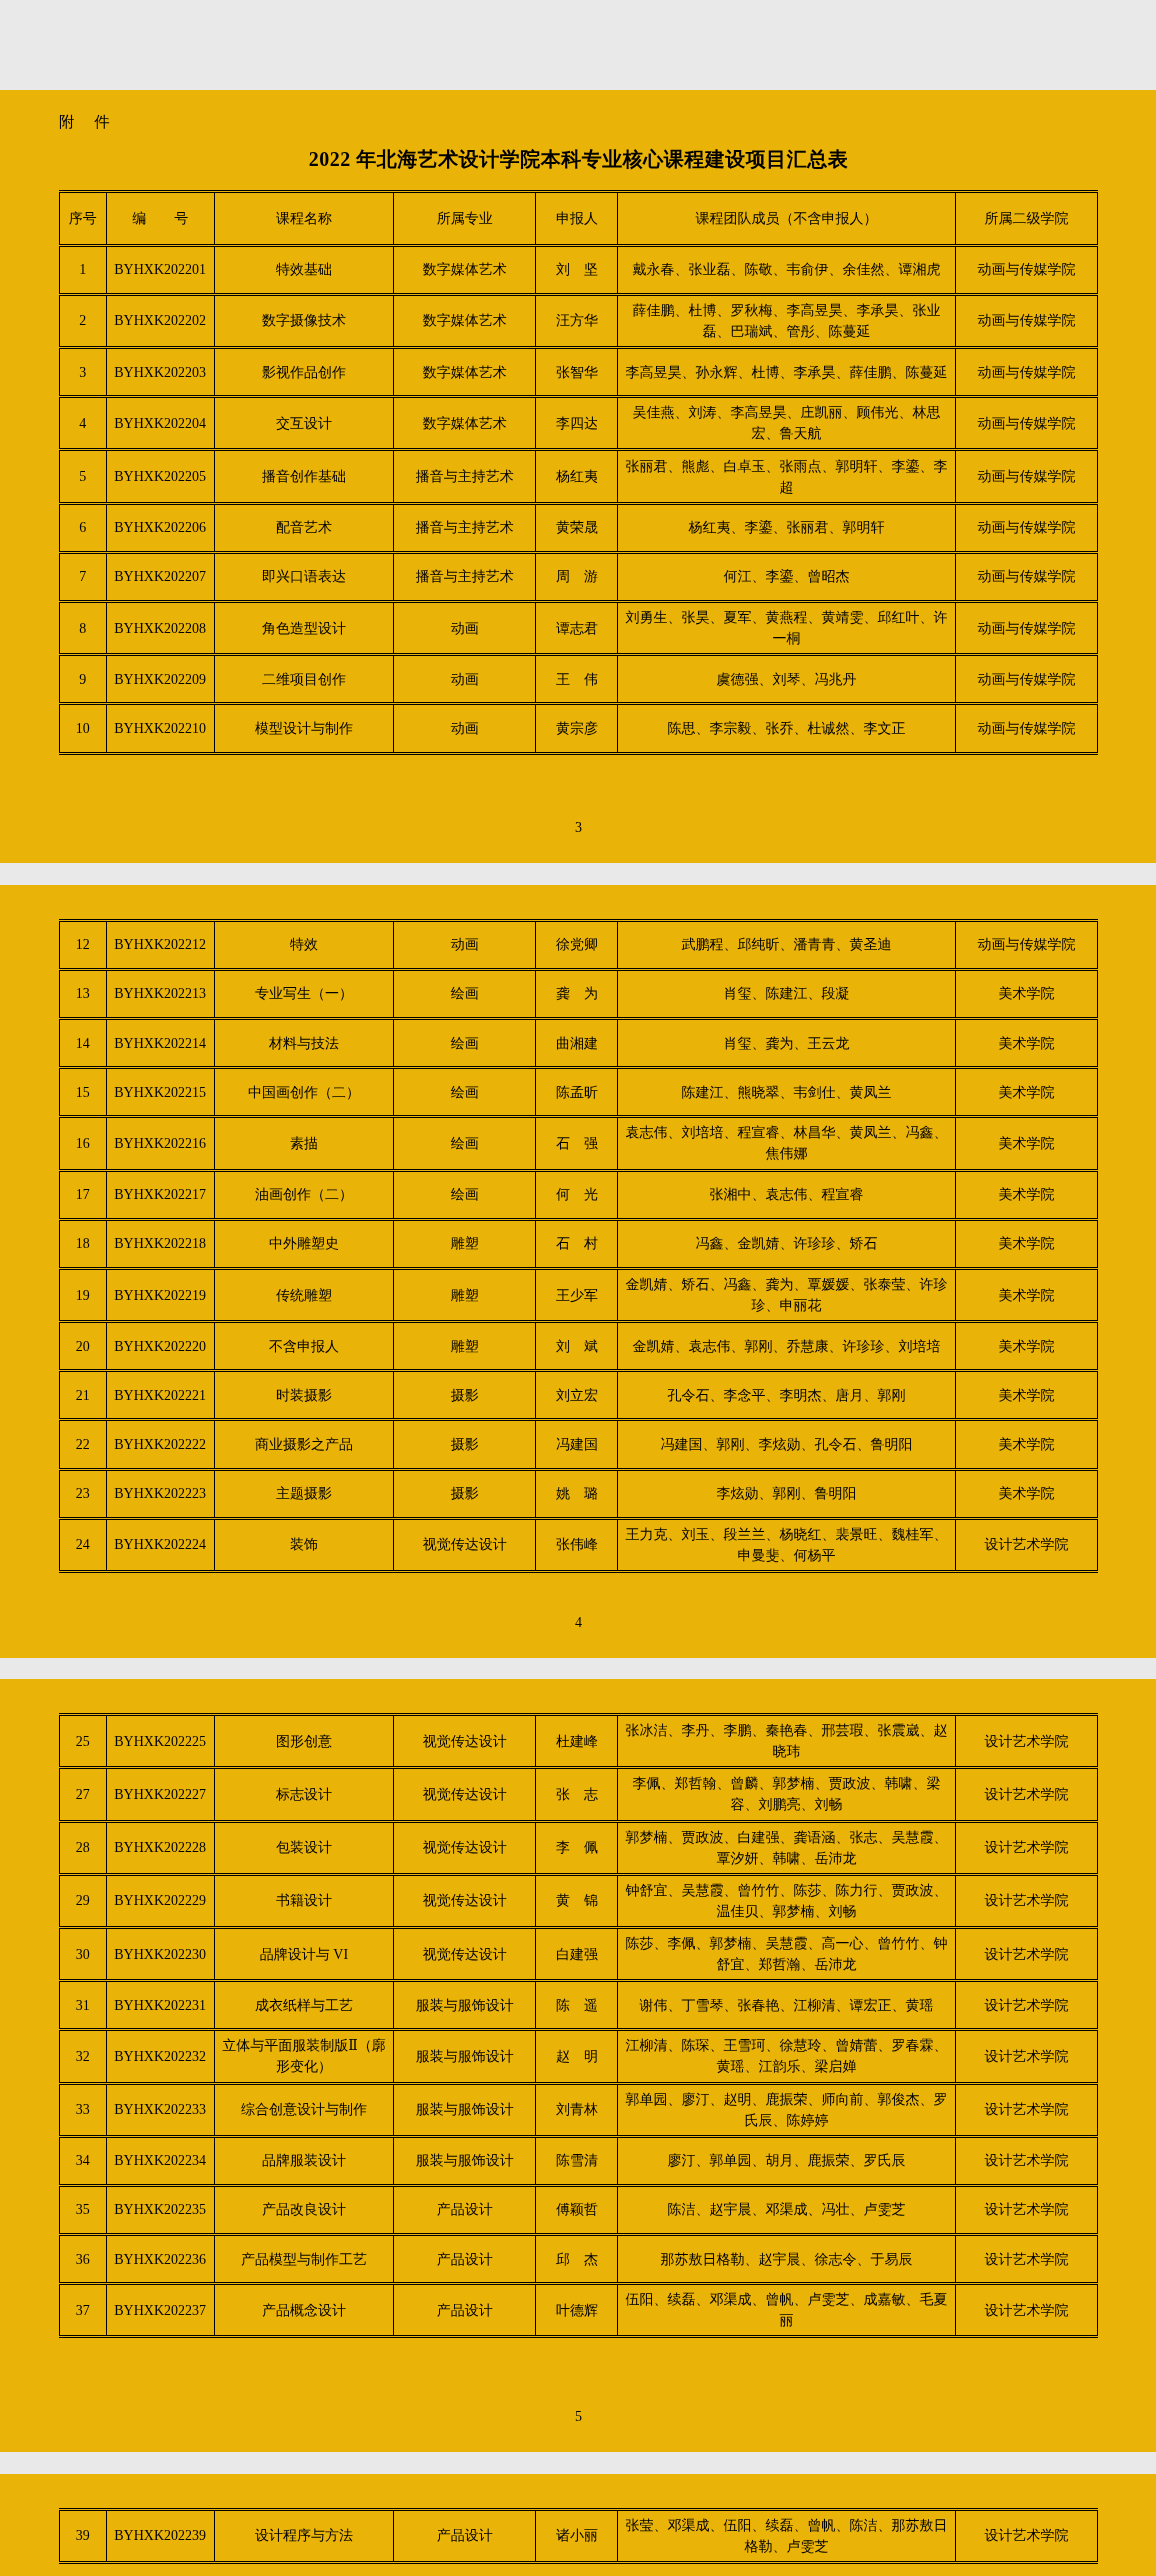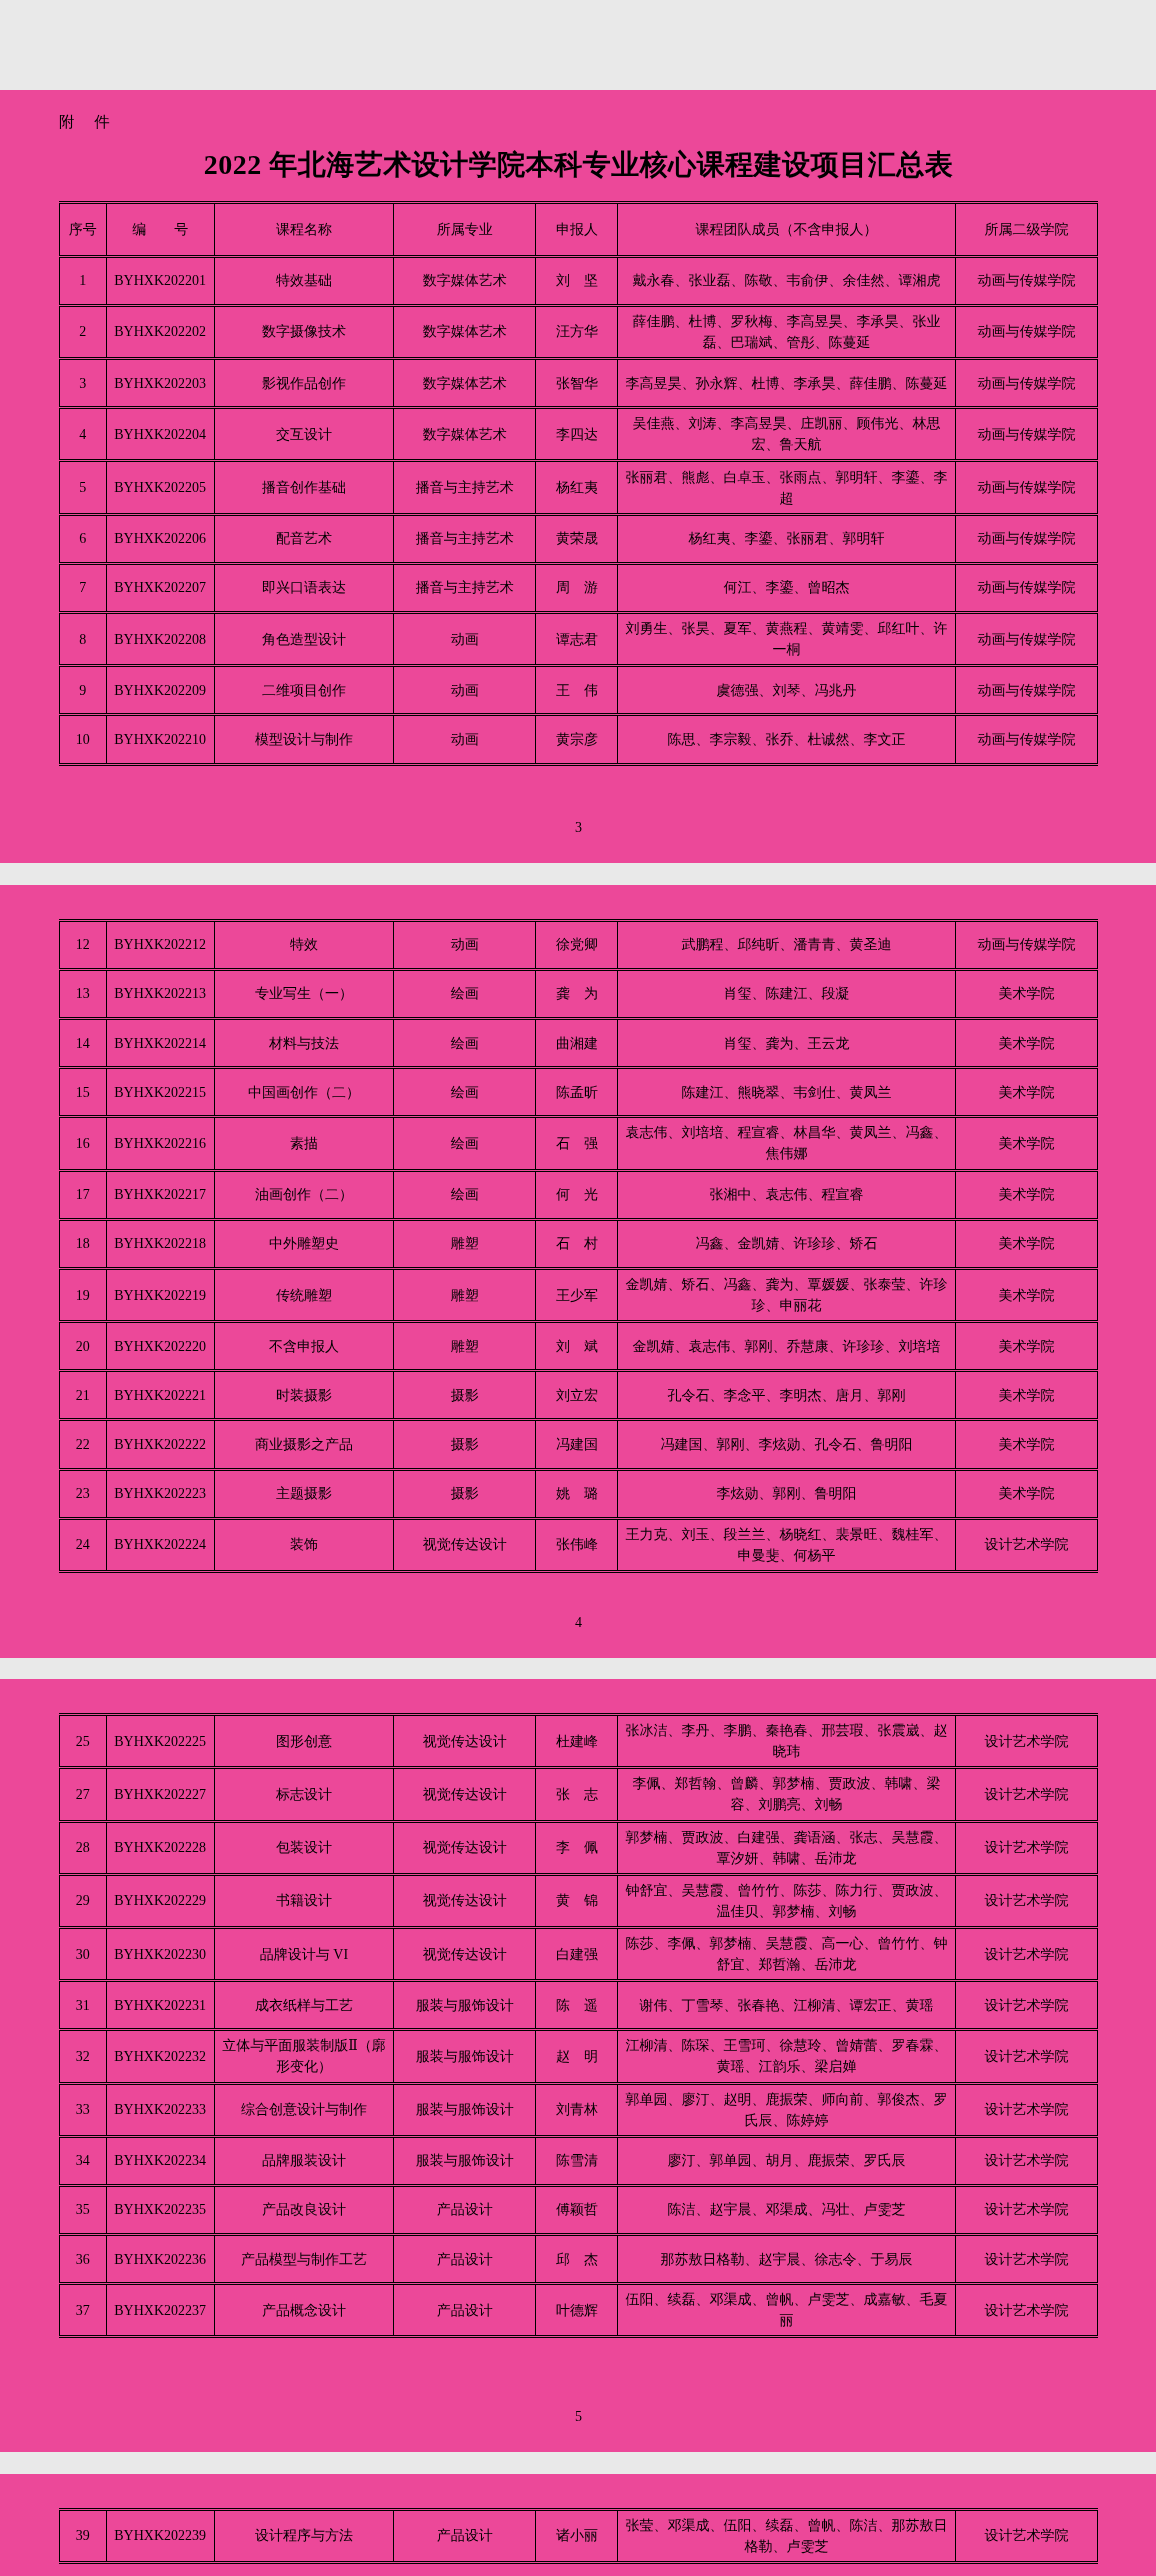--- a/index.html
+++ b/index.html
@@ -1,25 +1,25 @@
 <!DOCTYPE html>
 <html style="font-size:8.2px"><head>
 <meta charset="utf-8">
 <style>
   html,body{margin:0;padding:0;background:#e9e9e9;}
   body{width:1157px;height:4088px;overflow:hidden;
        font-family:"Liberation Serif","DejaVu Serif",serif;color:#000;}
   .doc{display:flex;flex-direction:column;width:1157px;}
   .spacer-top{height:90px;}
   .page-gap{height:21.6px;}
-  .page{position:relative;background:#ec4899;height:773px;box-sizing:border-box;
+  .page{position:relative;background:#eab308;height:773px;box-sizing:border-box;
         padding:0 59px;overflow:hidden;}
   .page-head{padding-top:21.6px;}
   .attachment{font-size:15.5px;letter-spacing:2.1px;}
-  .doc-title{margin:13.4px 0 0 0;text-align:center;font-size:28px;font-weight:bold;letter-spacing:0.5px;}
+  .doc-title{margin:13.4px 0 0 0;text-align:center;font-size:20px;font-weight:bold;letter-spacing:0.5px;}
   .table-wrap{margin-top:17.5px;}
   .page.cont .table-wrap{margin-top:34px;}
   table.course-table{width:100%;border-collapse:collapse;table-layout:fixed;padding-left:16px;}
   table.course-table th,table.course-table td{
       border-left:1px solid #000;border-right:1px solid #000;
       border-top:3.1px double #000;border-bottom:3.1px double #000;
       font-weight:normal;font-size:14px;line-height:1.5;padding:4.1px 5.2px;
       vertical-align:middle;text-align:center;word-break:break-all;}
   table.course-table th{height:42px;}
   table.course-table td{height:38px;}

